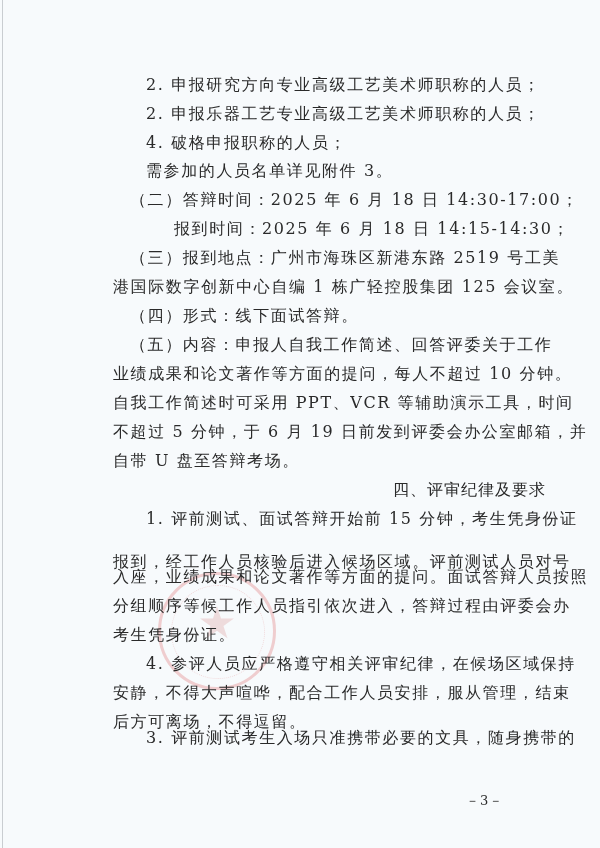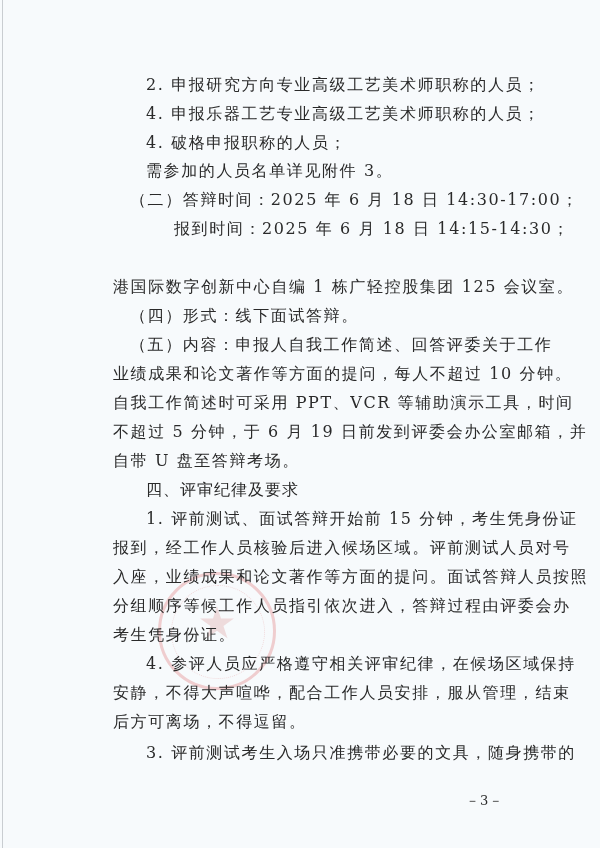--- a/index.html
+++ b/index.html
@@ -13,21 +13,21 @@
   .left-border {
     position: absolute; left: 2px; top: 0; bottom: 0; width: 1px; background: #c9cdd1;
   }
   .page { position: absolute; left: 0; top: 0; width: 600px; height: 848px; }
   .line {
     position: absolute; left: 113px; width: 400px;
     font-size: 16px; line-height: 20px; height: 20px;
     white-space: nowrap; letter-spacing: 1.6px;
   }
   .indent { left: 146px; }
-  .heading { font-family: "DejaVu Sans", "Liberation Sans", sans-serif; letter-spacing: 1px; }
+  .heading { font-family: "DejaVu Sans", "Liberation Sans", sans-serif; letter-spacing: 1px; text-align: right; }
   .page-number {
     position: absolute; left: 466px; top: 792px; font-size: 13px; letter-spacing: 1px;
   }
   .seal {
     position: absolute; left: 158px; top: 572px; width: 118px; height: 118px;
     border: 3px solid rgba(220, 90, 90, 0.28); border-radius: 50%;
     box-sizing: border-box;
   }
   .seal-inner {
     position: absolute; left: 10px; top: 10px; width: 92px; height: 92px;
@@ -45,45 +45,46 @@
 <div class="left-border"></div>
 
 <div class="page">
 
   <div class="seal">
     <div class="seal-inner"></div>
     <div class="seal-star">★</div>
   </div>
 
   <div class="line indent" style="top:75px">2. 申报研究方向专业高级工艺美术师职称的人员；</div>
-  <div class="line indent" style="top:104px">4. 申报乐器工艺专业高级工艺美术师职称的人员；</div>
+  <div class="line indent" style="top:104px">2. 申报乐器工艺专业高级工艺美术师职称的人员；</div>
   <div class="line indent" style="top:133px">4. 破格申报职称的人员；</div>
   <div class="line indent" style="top:161px">需参加的人员名单详见附件 3。</div>
 
   <div class="line" style="left:130px; top:190px">（二）答辩时间：2025 年 6 月 18 日 14:30-17:00；</div>
   <div class="line" style="left:174px; top:219px">报到时间：2025 年 6 月 18 日 14:15-14:30；</div>
 
+  <div class="line" style="left:130px; top:248px">（三）报到地点：广州市海珠区新港东路 2519 号工美</div>
   <div class="line" style="top:277px">港国际数字创新中心自编 1 栋广轻控股集团 125 会议室。</div>
 
   <div class="line" style="left:130px; top:335px">（五）内容：申报人自我工作简述、回答评委关于工作</div>
 
   <div class="line" style="left:130px; top:306px">（四）形式：线下面试答辩。</div>
   <div class="line" style="top:364px">业绩成果和论文著作等方面的提问，每人不超过 10 分钟。</div>
   <div class="line" style="top:393px">自我工作简述时可采用 PPT、VCR 等辅助演示工具，时间</div>
   <div class="line" style="top:422px">不超过 5 分钟，于 6 月 19 日前发到评委会办公室邮箱，并</div>
   <div class="line" style="top:451px">自带 U 盘至答辩考场。</div>
 
   <div class="line heading indent" style="top:480px">四、评审纪律及要求</div>
 
   <div class="line indent" style="top:509px">1. 评前测试、面试答辩开始前 15 分钟，考生凭身份证</div>
-  <div class="line" style="top:538px">报到，经工作人员核验后进入候场区域。评前测试人员对号</div>
+  <div class="line" style="top:552px">报到，经工作人员核验后进入候场区域。评前测试人员对号</div>
   <div class="line" style="top:567px">入座，业绩成果和论文著作等方面的提问。面试答辩人员按照</div>
   <div class="line" style="top:596px">分组顺序等候工作人员指引依次进入，答辩过程由评委会办</div>
   <div class="line" style="top:625px">考生凭身份证。</div>
 
   <div class="line indent" style="top:654px">4. 参评人员应严格遵守相关评审纪律，在候场区域保持</div>
   <div class="line" style="top:683px">安静，不得大声喧哗，配合工作人员安排，服从管理，结束</div>
   <div class="line" style="top:712px">后方可离场，不得逗留。</div>
 
-  <div class="line indent" style="top:743px">3. 评前测试考生入场只准携带必要的文具，随身携带的</div>
+  <div class="line indent" style="top:728px">3. 评前测试考生入场只准携带必要的文具，随身携带的</div>
 
   <div class="page-number">－3－</div>
 </div>
 
 </body></html>

